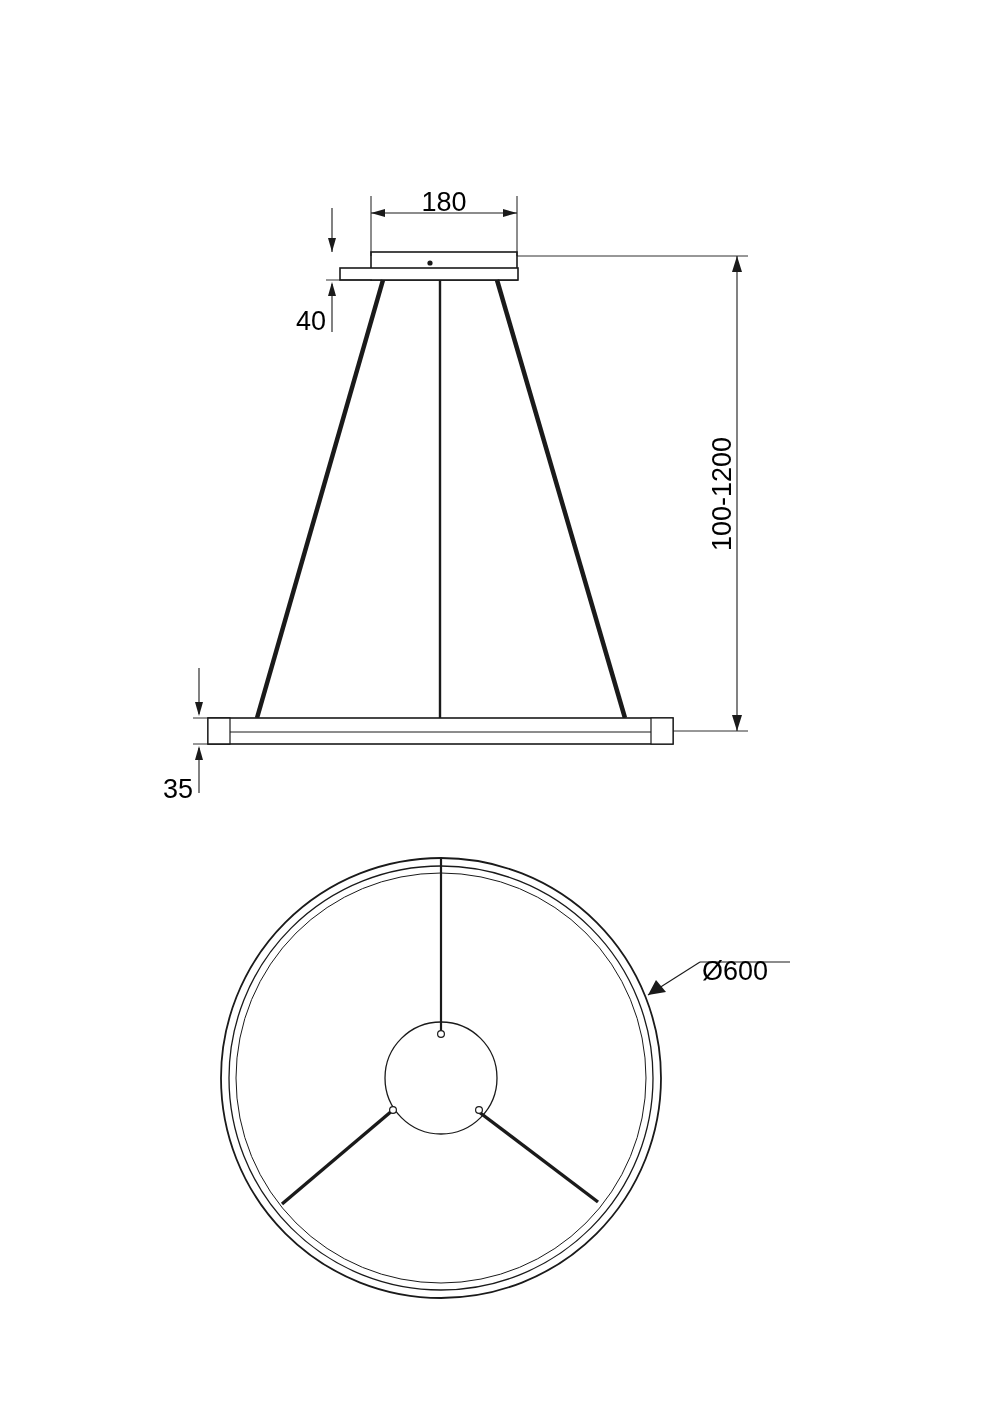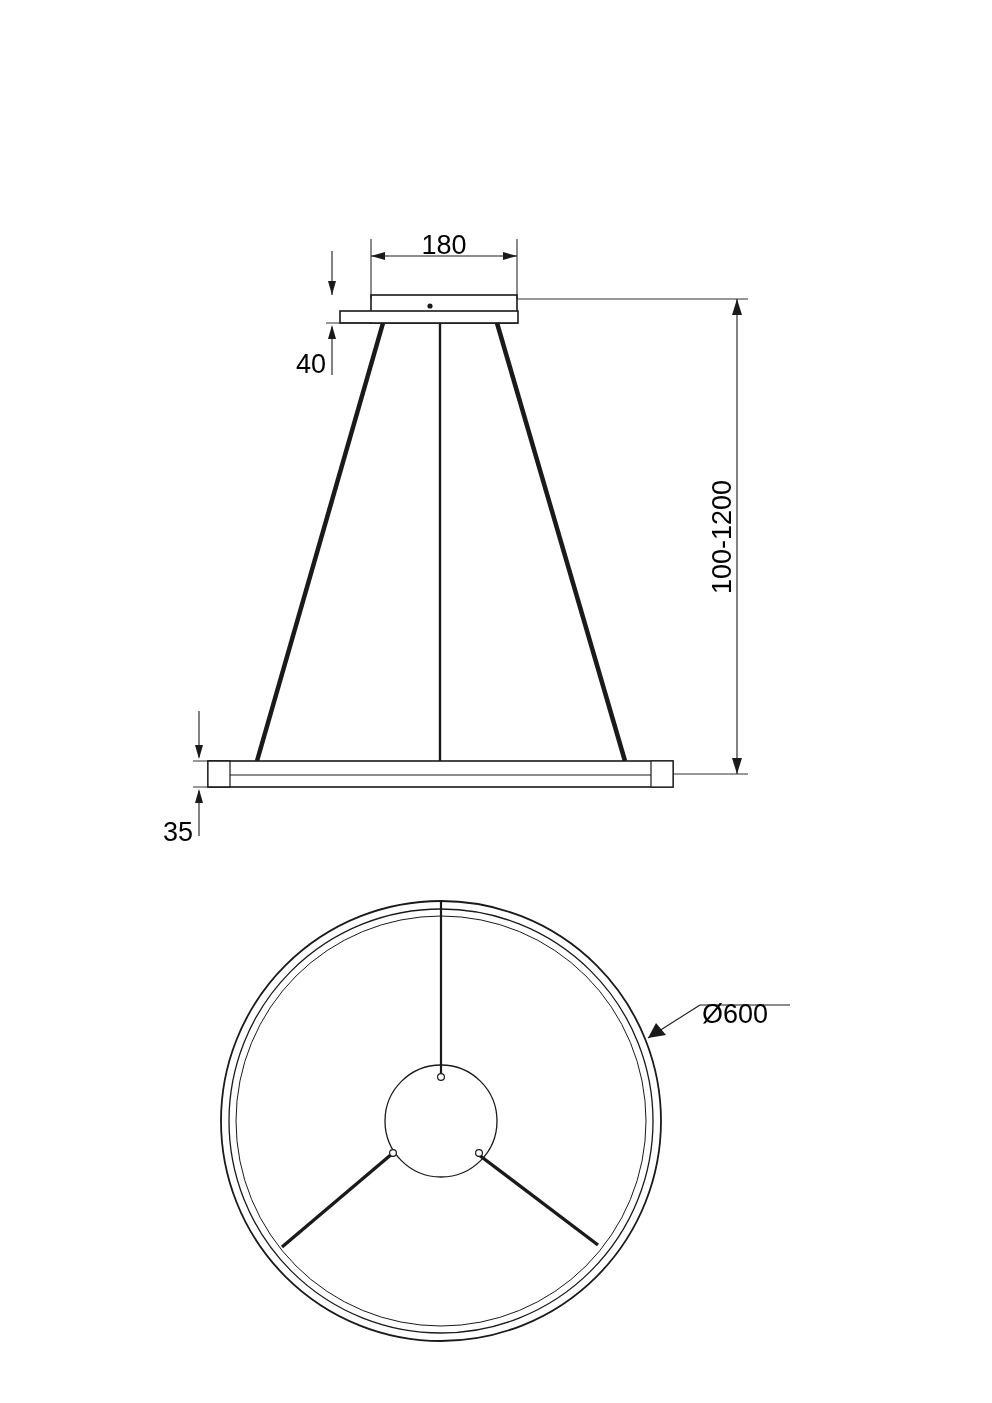--- a/index.html
+++ b/index.html
@@ -11,21 +11,20 @@
     width: 992px;
     height: 1403px;
     font-family: "Liberation Sans", sans-serif;
     color: #000000;
     overflow: hidden;
   }
   #drawing-root {
     position: relative;
     width: 992px;
     height: 1258px;
-    margin-top: 43px;
   }
   svg.tech-drawing {
     display: block;
     width: 992px;
     height: 1403px;
   }
   .dim-text {
     font-family: "Liberation Sans", sans-serif;
     font-size: 27px;
     fill: #000000;

